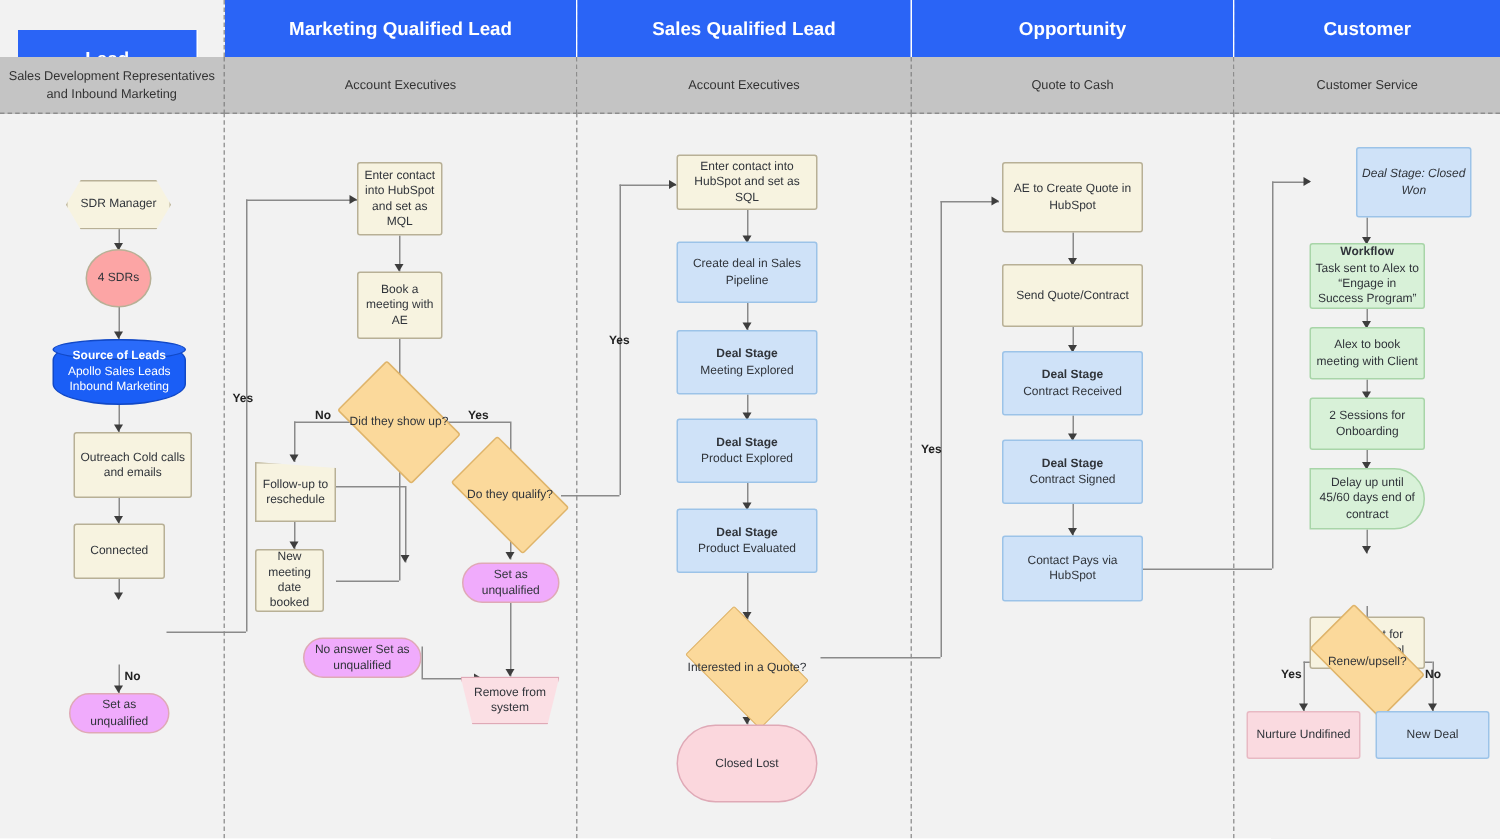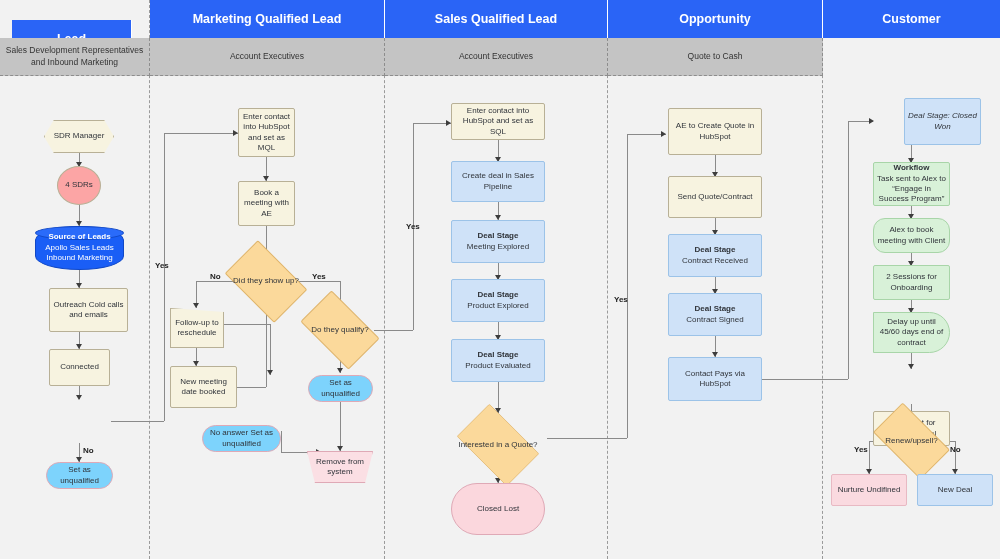--- a/index.html
+++ b/index.html
@@ -73,21 +73,21 @@
     padding: 2px 3px;
   }
   .node .ttl { font-weight: bold; display: block; }
 
   
   .rect        { border: 1px solid #b8b096; background: #f7f3e0; border-radius: 2px; }
   .rect-blue   { border: 1px solid #9cc3e8; background: #cfe2f8; border-radius: 2px; }
   .rect-green  { border: 1px solid #a8d5a8; background: #d8f1d8; border-radius: 2px; }
   .rect-pink   { border: 1px solid #e8b9c3; background: #fadae0; border-radius: 2px; }
 
-  .terminator  { border: 1px solid #dfa9b6; background: #7dd3fc; border-radius: 999px; }
+  .terminator  { border: 1px solid #dfa9b6; background: #f0abfc; border-radius: 999px; }
   .terminator-lg { border: 1px solid #dfa9b6; background: #fbd7dd; border-radius: 34px; }
 
   .hexagon {
     border: 1px solid #b8b096; background: #f7f3e0;
     clip-path: polygon(14% 0, 86% 0, 100% 50%, 86% 100%, 14% 100%, 0 50%);
   }
   .circle { border: 1px solid #b8b096; background: #fca5a5; border-radius: 50%; }
 
   .cylinder {
     background: #1a5ef6;
@@ -197,20 +197,23 @@
       <span>Sales Development Representatives and Inbound Marketing</span>
     </div>
   <div class="lane-subheader" style="left:150px;width:235px;">
       <span>Account Executives</span>
     </div>
   <div class="lane-subheader" style="left:385px;width:223px;">
       <span>Account Executives</span>
     </div>
   <div class="lane-subheader" style="left:608px;width:215px;">
       <span>Quote to Cash</span>
+    </div>
+  <div class="lane-subheader" style="left:823px;width:177px;border-right:none;">
+      <span>Customer Service</span>
     </div>
 
   <div class="ln lnv" style="left:79px;top:152px;height:14px;"></div>
   <div class="arrow-d" style="left:76px;top:162px;"></div>
   <div class="ln lnv" style="left:79px;top:204px;height:22px;"></div>
   <div class="arrow-d" style="left:76px;top:221px;"></div>
   <div class="ln lnv" style="left:79px;top:269px;height:19px;"></div>
   <div class="arrow-d" style="left:76px;top:283px;"></div>
   <div class="ln lnv" style="left:79px;top:331px;height:18px;"></div>
   <div class="arrow-d" style="left:76px;top:344px;"></div>
@@ -293,21 +296,21 @@
   <div class="node rect" style="left:238px;top:181px;width:57px;height:45px;">
     <span>Book a meeting with AE</span>
   </div>
   <div class="diamond-wrap" style="left:231px;top:258px;width:70px;height:47px;">
     <div class="diamond"></div>
     <div class="diamond-label">Did they show up?</div>
   </div>
   <div class="node trapezoid" style="left:170px;top:308px;width:54px;height:40px;">
     <span>Follow-up to reschedule</span>
   </div>
-  <div class="node rect" style="left:170px;top:366px;width:67px;height:42px;">
+  <div class="node rect" style="left:170px;top:366px;width:46px;height:42px;">
     <span>New meeting date booked</span>
   </div>
   <div class="node terminator" style="left:202px;top:425px;width:79px;height:27px;">
     <span>No answer Set as unqualified</span>
   </div>
   <div class="diamond-wrap" style="left:306px;top:308px;width:68px;height:44px;">
     <div class="diamond"></div>
     <div class="diamond-label">Do they qualify?</div>
   </div>
   <div class="node terminator" style="left:308px;top:375px;width:65px;height:27px;">
@@ -436,21 +439,21 @@
 
   <div class="node rect-blue" style="left:904px;top:98px;width:77px;height:47px;font-style:italic;">
     <span>Deal Stage: Closed Won</span>
   </div>
   <div class="node rect-green" style="left:873px;top:162px;width:77px;height:44px;">
     <span>
       <span class="ttl">Workflow</span>
       <span>Task sent to Alex to “Engage in Success Program”</span>
     </span>
   </div>
-  <div class="node rect-green" style="left:873px;top:218px;width:77px;height:35px;border-radius:12px;">
+  <div class="node rect-green" style="left:873px;top:218px;width:77px;height:35px;">
     <span>Alex to book meeting with Client</span>
   </div>
   <div class="node rect-green" style="left:873px;top:265px;width:77px;height:35px;">
     <span>2 Sessions for Onboarding</span>
   </div>
   <div class="node delay" style="left:873px;top:312px;width:77px;height:41px;">
     <span>Delay up until 45/60 days end of contract</span>
   </div>
   <div class="node rect" style="left:873px;top:369px;width:77px;height:35px;margin-top:42px;">
     <span>Reach out for renewal/upsel</span>

